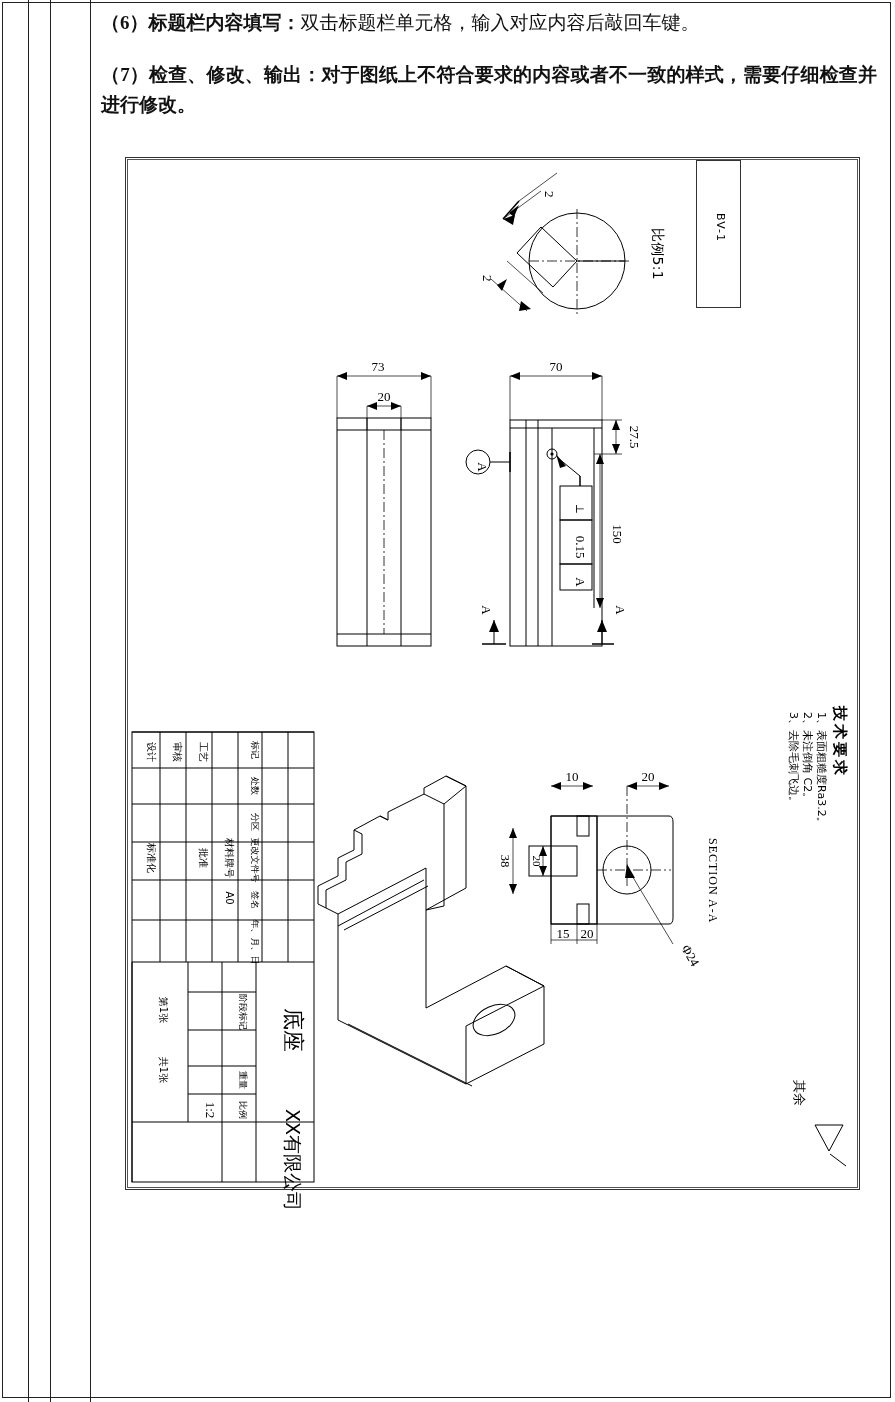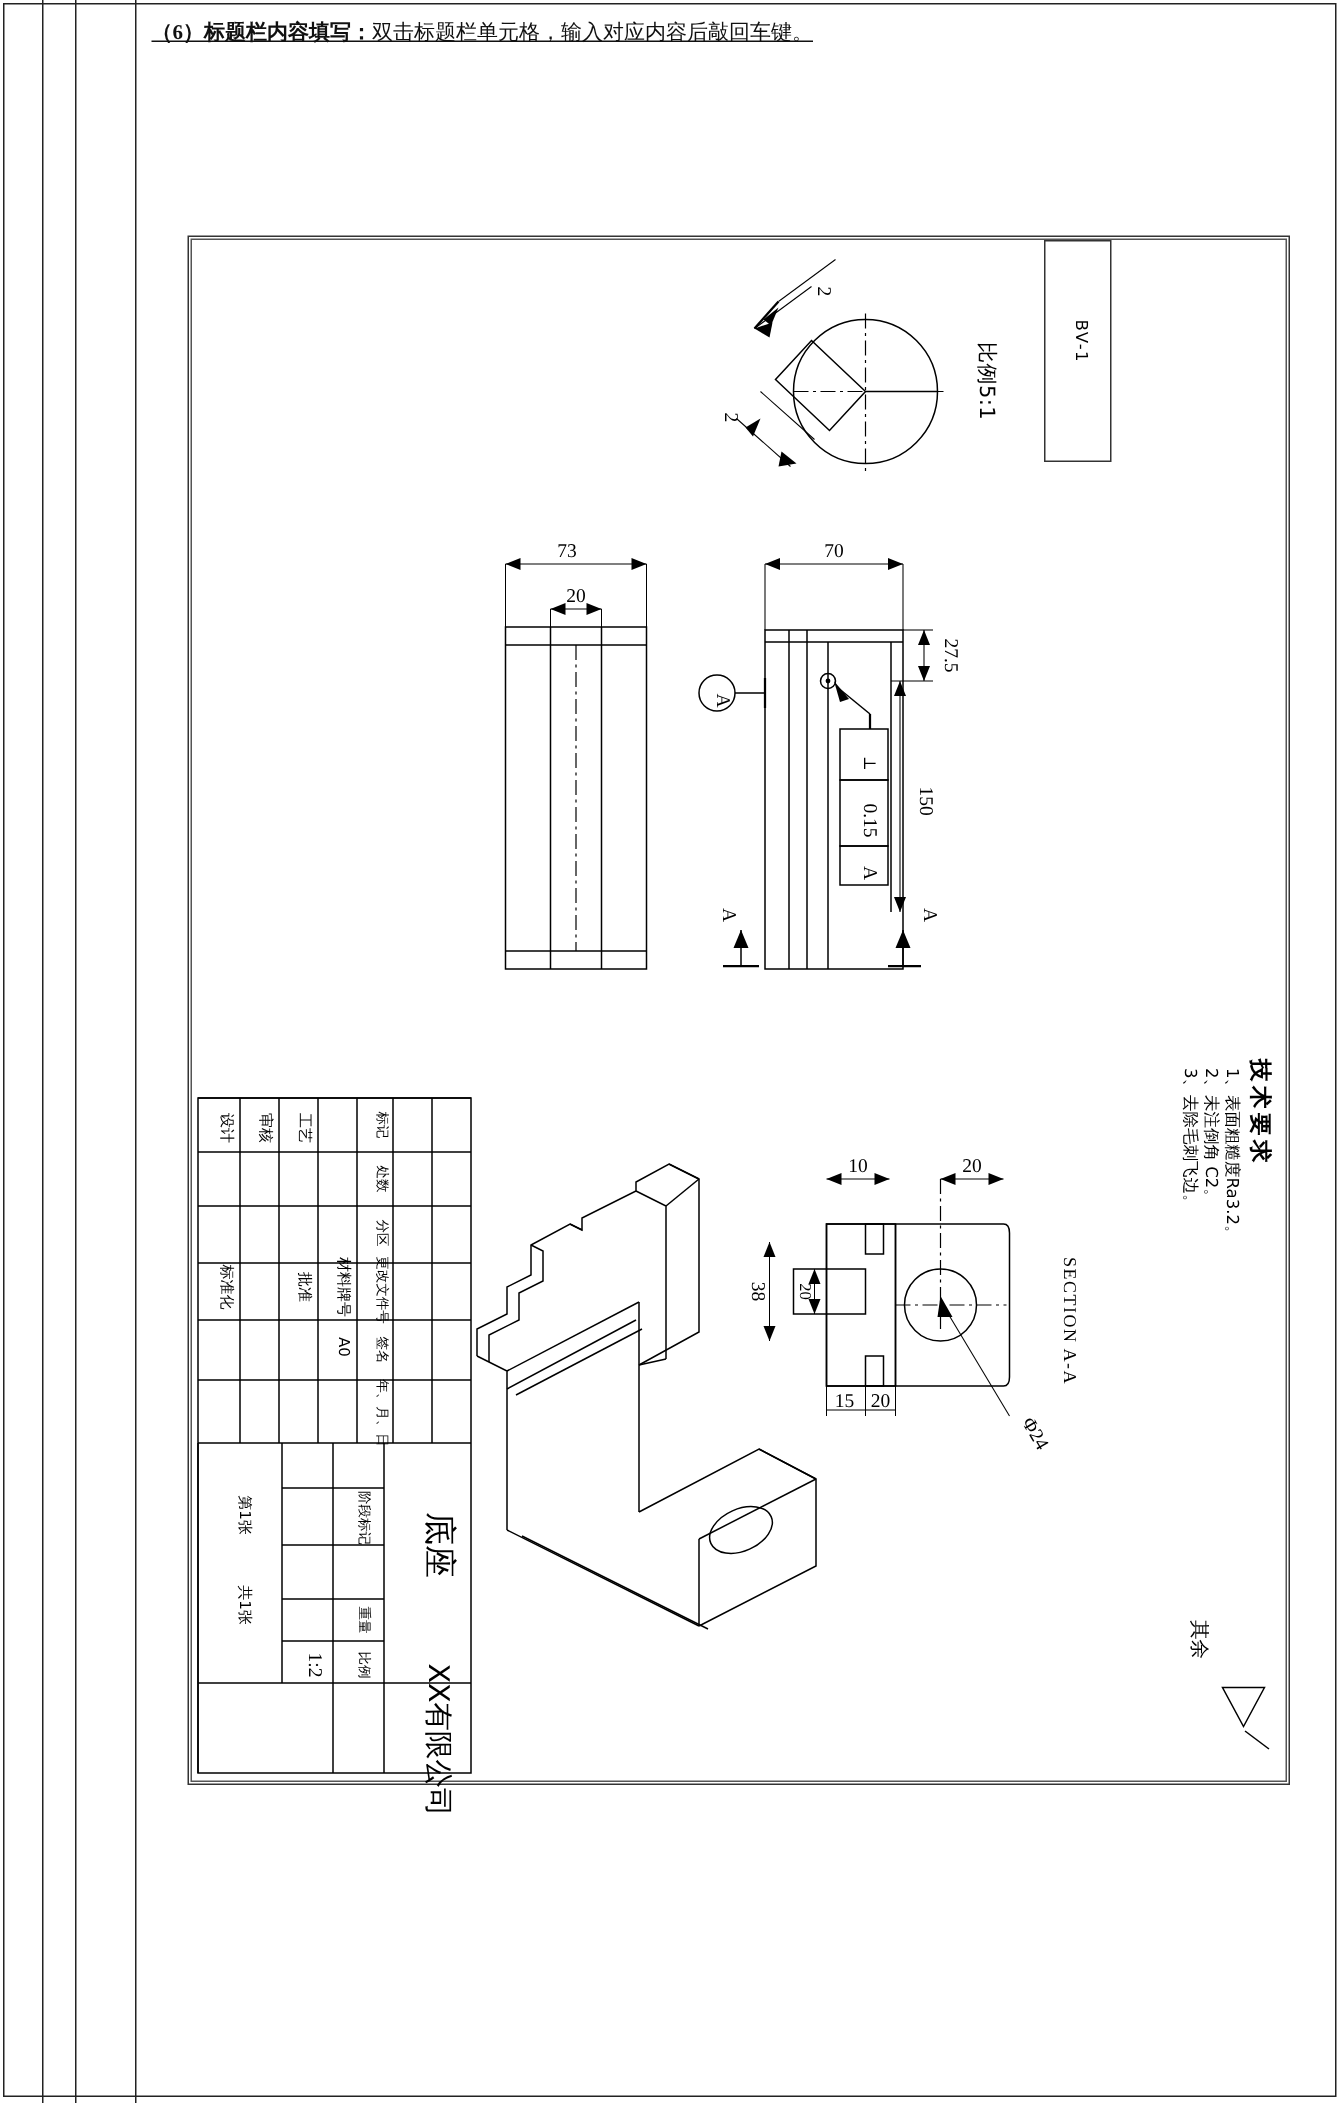--- a/index.html
+++ b/index.html
@@ -8,21 +8,21 @@
     font-family:"Liberation Serif","DejaVu Serif",serif;
     color:#000;
   }
   
   .page-table{position:absolute;left:2px;top:2px;width:889px;height:1396px;box-sizing:border-box;border:1.4px solid #222;}
   .col-div{position:absolute;top:0;bottom:0;width:0;border-left:1.4px solid #222;}
   .c1{left:28px;} .c2{left:50px;} .c3{left:90px;}
 
   
   .instructions{position:absolute;left:95px;top:4px;width:790px;}
-  .para{font-size:14px;line-height:30px;color:#111;padding:4px 8px 0 6px;text-align:justify;text-decoration:underline;}
+  .para{font-size:19px;line-height:30px;color:#111;padding:4px 8px 0 6px;text-align:justify;}
   .para .lead{font-weight:bold;}
   .para.bold{font-weight:bold;}
 
   
   .dwg-frame{
     position:absolute;left:125px;top:157px;width:735px;height:1033px;
     box-sizing:border-box;border:1.6px solid #333;background:#fff;
   }
   .dwg-frame .inner-shadow{position:absolute;left:1px;top:1px;right:1px;bottom:1px;border:0.8px solid #555;box-sizing:border-box;}
 
@@ -48,20 +48,23 @@
 <body>
 
 <div class="page-table"></div>
 <div class="col-div c1"></div>
 <div class="col-div c2"></div>
 <div class="col-div c3"></div>
 
 <div class="instructions">
   <div class="para">
     <span class="lead">（6）标题栏内容填写：</span><span>双击标题栏单元格，输入对应内容后敲回车键。</span>
+  </div>
+  <div class="para bold" style="margin-top:18px;">
+    <span class="lead">（7）检查、修改、输出：</span><span>对于图纸上不符合要求的内容或者不一致的样式，需要仔细检查并进行修改。</span>
   </div>
 </div>
 
 <div class="dwg-frame">
   <div class="inner-shadow"></div>
 
   <div class="bv-box" style="left:570px;top:2px;width:45px;height:148px;">
     <span class="rot90 dim cjk" style="position:absolute;left:30px;top:52px;font-size:11px;letter-spacing:1px;">BV-1</span>
   </div>
 

